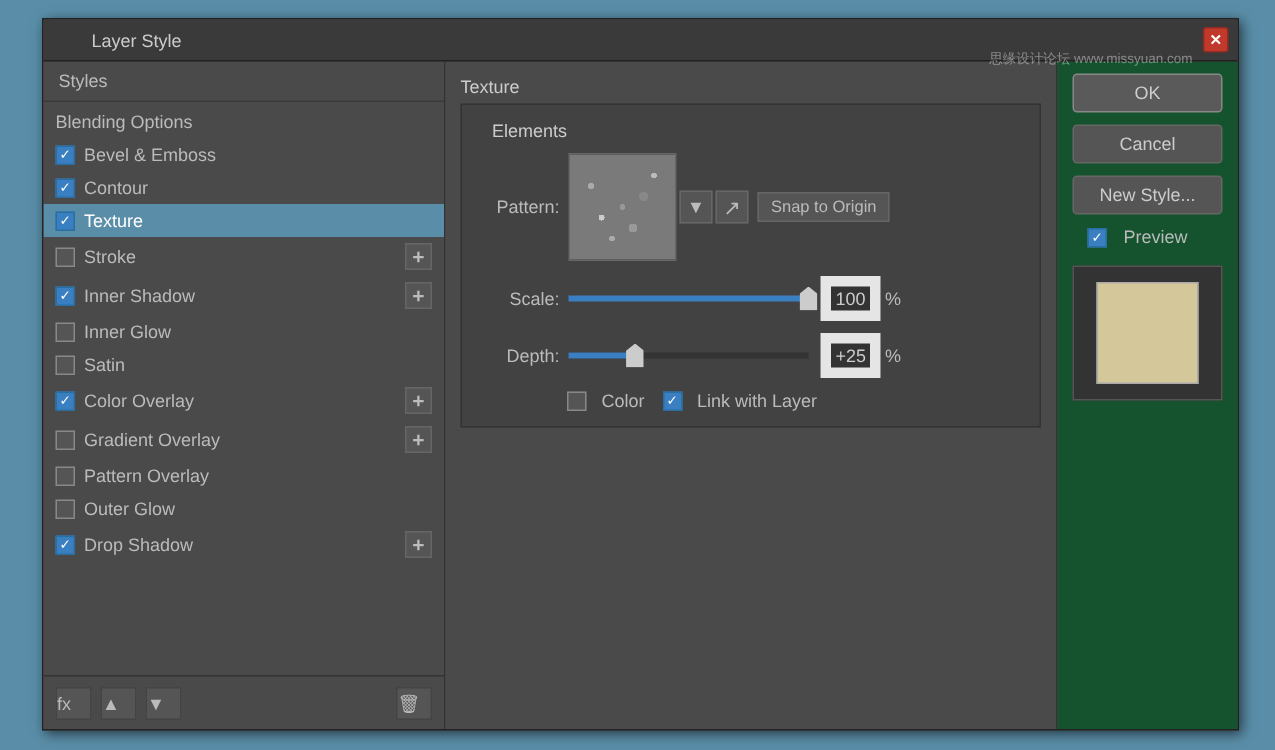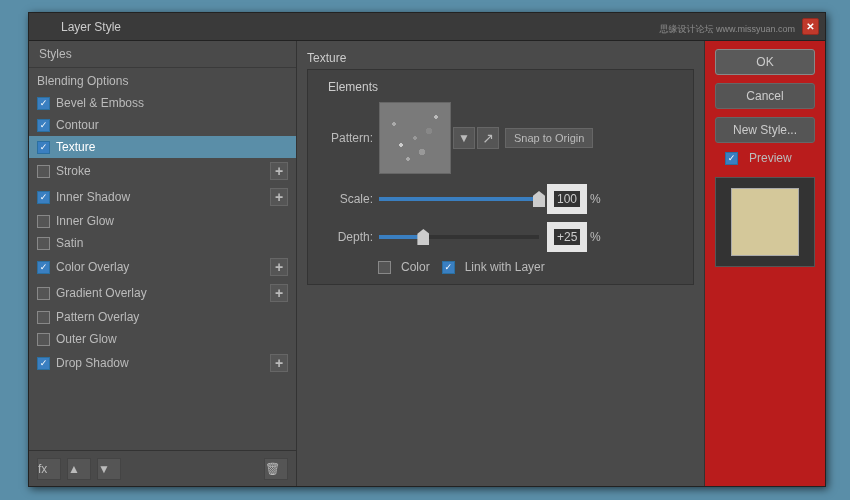--- a/index.html
+++ b/index.html
@@ -289,21 +289,21 @@
     .check-item {
       display: flex;
       align-items: center;
       gap: 4px;
       color: #bbb;
       font-size: 12px;
     }
     
     .right-panel {
       width: 120px;
-      background: #b91c1c;
+      background: #14532d;
       display: flex;
       flex-direction: column;
       align-items: center;
       padding: 8px;
       gap: 8px;
     }
     .action-btn {
       width: 100px;
       height: 26px;
       background: #555;
@@ -340,21 +340,21 @@
       margin-top: 4px;
     }
     .preview-inner {
       width: 68px;
       height: 68px;
       background: #d4c89a;
       border: 1px solid #aaa;
     }
     .watermark {
       position: absolute;
-      top: 10px;
+      top: 20px;
       right: 30px;
       font-size: 9px;
       color: rgba(255,255,255,0.4);
       font-family: Arial, sans-serif;
     }
   </style>
 </head>
 <body>
 
 <div class="dialog">

